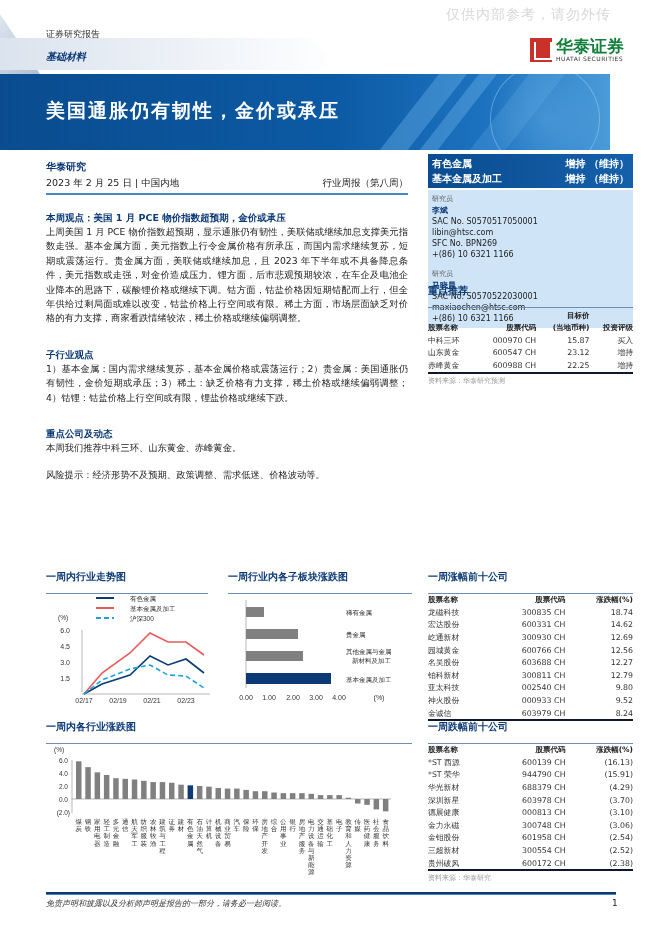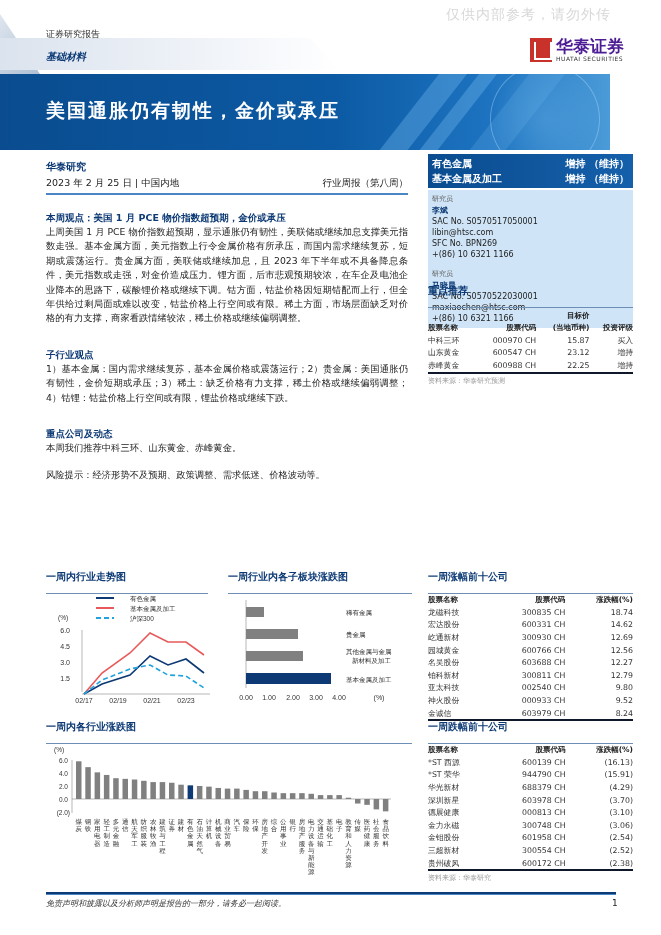--- a/index.html
+++ b/index.html
@@ -6,21 +6,21 @@
 body{width:661px;height:935px;background:#fff;font-family:"DejaVu Sans","Liberation Sans",sans-serif;color:#222;position:relative;overflow:hidden;}
 .abs{position:absolute;}
 .watermark{right:50px;top:6px;font-size:14px;color:#d8d8d8;letter-spacing:1px;}
 .header-strip{left:0;top:38px;width:340px;height:32px;background:linear-gradient(90deg,#dbe3ee,#f3f6fa 70%,#fff);clip-path:polygon(0 0,310px 0,340px 32px,0 32px);}
 .header-diag{left:0;top:14px;width:40px;height:60px;background:linear-gradient(135deg,#c9d6e5,#7b95b7);clip-path:polygon(0 0,40px 60px,0 60px);opacity:.6;}
 .report-type{left:46px;top:28px;font-size:9px;color:#333;}
 .sector{left:46px;top:50px;font-size:10px;font-weight:bold;color:#0d3a75;font-style:italic;}
 .logo{left:530px;top:38px;display:flex;align-items:center;gap:4px;}
 .logo-mark{width:22px;height:24px;background:#c8322b;position:relative;}
 .logo-mark:before{content:"";position:absolute;left:4px;top:4px;width:14px;height:16px;border:2px solid #fff;border-top:none;}
-.logo-cn{font-size:17px;font-weight:bold;color:#4c1d95;line-height:17px;}
+.logo-cn{font-size:17px;font-weight:bold;color:#15803d;line-height:17px;}
 .logo-en{font-size:6px;color:#333;letter-spacing:.5px;}
 .banner{left:0;top:74px;width:610px;height:76px;background:linear-gradient(90deg,#0a4c8f 0%,#0c5aa4 55%,#1d73c0 80%,#4b9bd8 100%);overflow:hidden;}
 .banner .stripe{position:absolute;top:-20px;width:28px;height:140px;background:rgba(120,190,240,.35);transform:skewX(-38deg);}
 .banner .globe{position:absolute;right:10px;top:-10px;width:110px;height:110px;border-radius:50%;border:1px solid rgba(180,220,255,.4);background:radial-gradient(circle,rgba(120,190,240,.25),transparent 70%);}
 .banner-title{left:46px;top:98px;font-size:19px;font-weight:bold;color:#fff;letter-spacing:2px;font-family:"DejaVu Serif",serif;}
 .h-research{left:46px;top:160px;font-size:10px;font-weight:bold;color:#0d3a75;}
 .dateline{left:46px;top:177px;width:362px;font-size:9.5px;display:flex;justify-content:space-between;border-bottom:2px solid #4a86c5;padding-bottom:3px;}
 .sec-title{font-size:9.5px;font-weight:bold;color:#0d3a75;}
 .para{font-size:9.3px;line-height:14.4px;color:#222;text-align:justify;}
 .rating{left:428px;top:154px;width:205px;background:linear-gradient(90deg,#0a4c8f,#1560ab);color:#fff;padding:2px 4px;}

